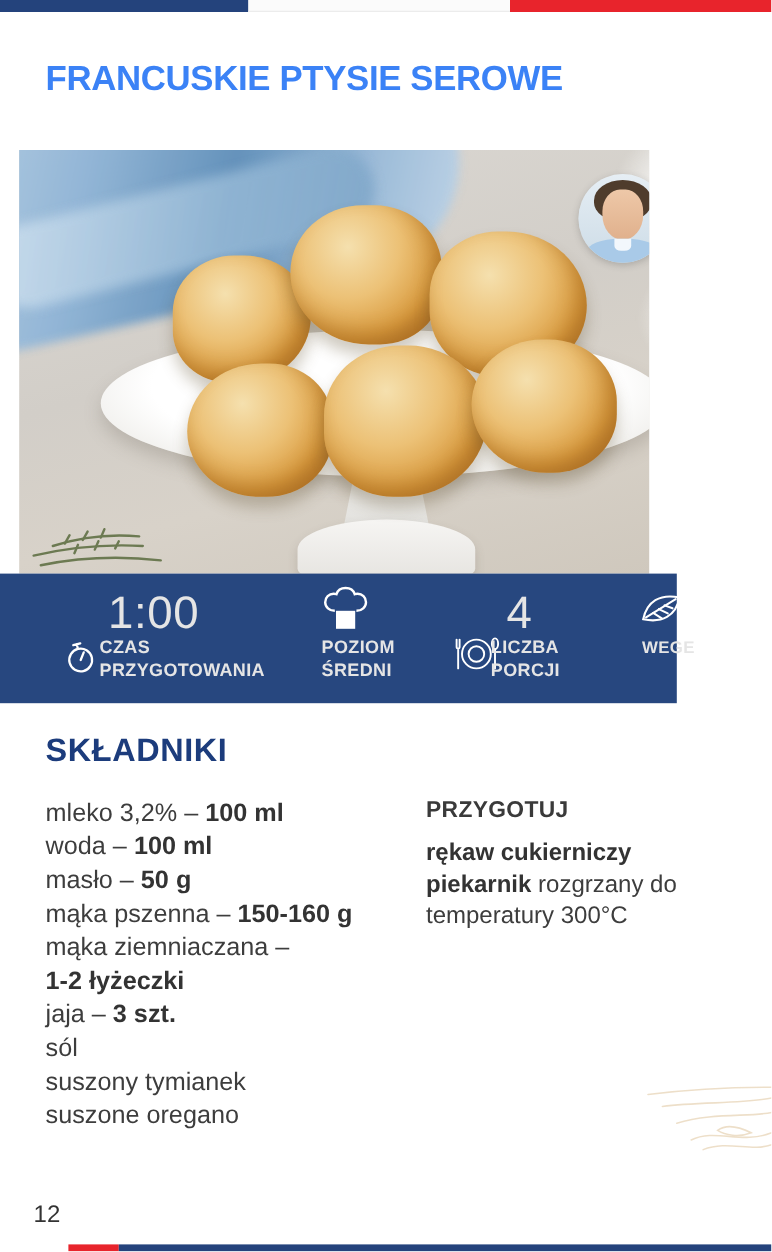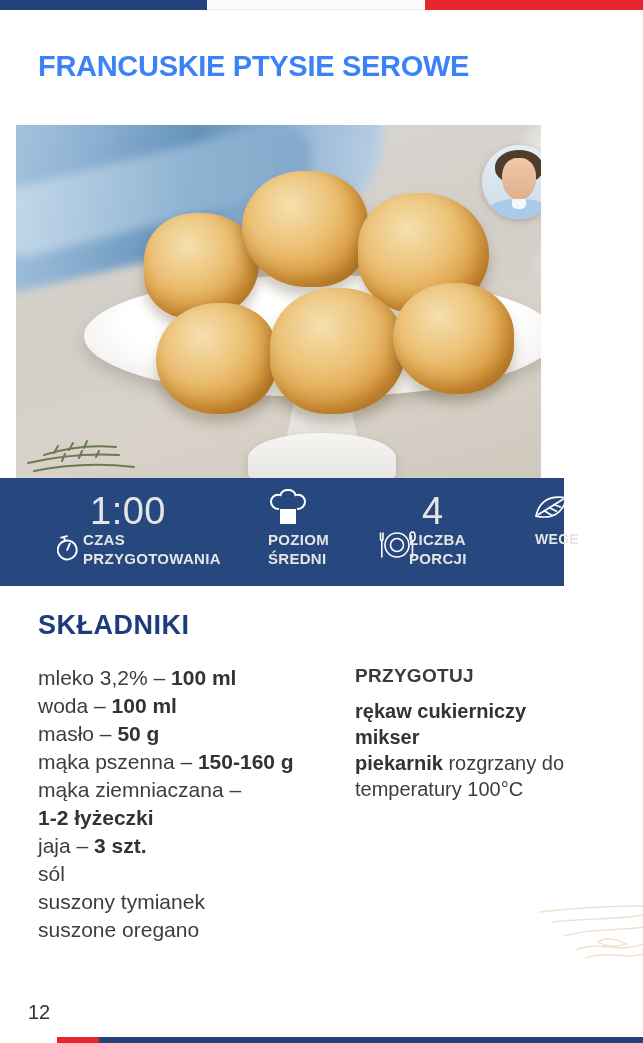--- a/index.html
+++ b/index.html
@@ -250,22 +250,21 @@
       <div class="line"><span>mąka ziemniaczana –</span><br><span class="b">1-2 łyżeczki</span></div>
       <div class="line"><span>jaja – </span><span class="b">3 szt.</span></div>
       <div class="line"><span>sól</span></div>
       <div class="line"><span>suszony tymianek</span></div>
       <div class="line"><span>suszone oregano</span></div>
     </div>
 
   <h3 class="prep-heading">PRZYGOTUJ</h3>
   <div class="prepare">
       <div class="line"><span class="b">rękaw cukierniczy</span></div>
-      <div class="line"><span class="b">mikser</span></div>
-      <div class="line"><span class="b">piekarnik</span><span> rozgrzany do temperatury 100°C</span></div>
+      <div class="line"><span class="b">piekarnik</span><span> rozgrzany do temperatury 300°C</span></div>
     </div>
 
   <svg class="sketch" width="105" height="75" viewBox="0 0 105 75">
     <g stroke="#ecdcc4" stroke-width="1.3" fill="none" stroke-linecap="round">
       <path d="M2 14 C35 10 75 8 105 8"></path>
       <path d="M14 24 C45 20 82 22 105 17"></path>
       <path d="M26 38 C55 29 88 33 105 29"></path>
       <path d="M38 52 C58 42 80 56 105 46"></path>
       <path d="M48 60 C68 52 88 62 105 56"></path>
       <path d="M60 44 c8 -6 20 -2 28 2 c-10 4 -22 2 -28 -2 Z"></path>

